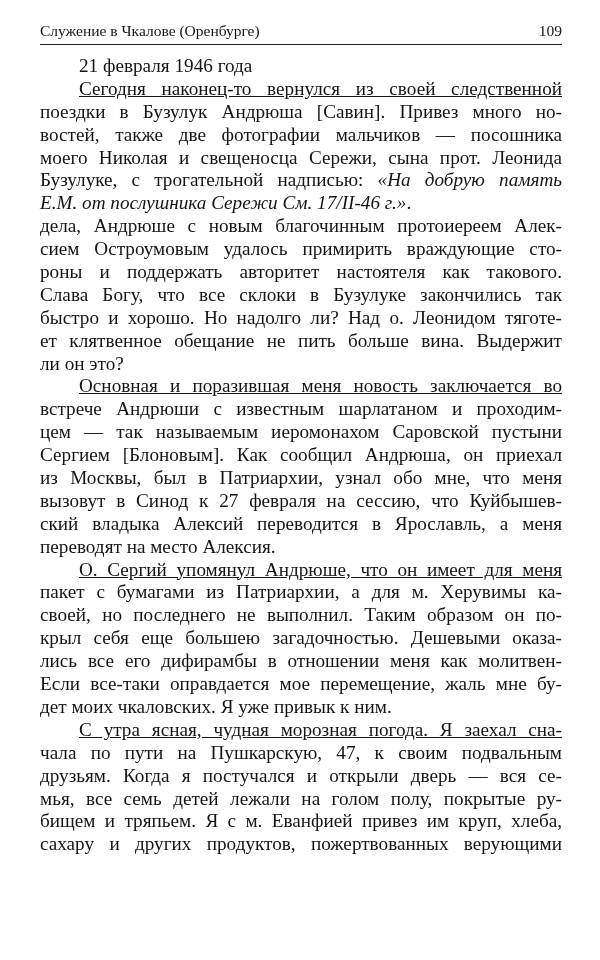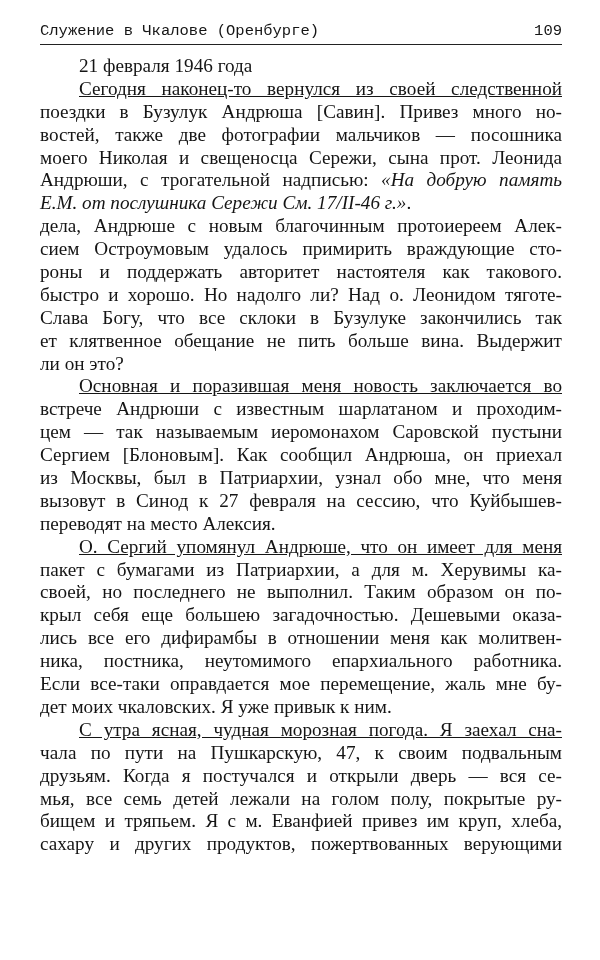--- a/index.html
+++ b/index.html
@@ -4,21 +4,21 @@
 <style>
   html, body { margin: 0; padding: 0; background: #ffffff; }
   body { width: 600px; height: 960px; position: relative; overflow: hidden; }
   .page {
     position: absolute; left: 0; top: 0; width: 600px; height: 960px;
     background: #ffffff; color: #151515;
     font-family: "DejaVu Serif", "Liberation Serif", serif;
   }
   .running-head {
     position: absolute; left: 40px; top: 21px; width: 522px; height: 22px;
-    font-family: Liberation Mono, monospace; font-size: 15.5px; line-height: 20px; text-align: center;
+    font-family: Liberation Serif, serif; font-size: 15.5px; line-height: 20px; text-align: center;
   }
   .running-head .title { position: absolute; left: 0; top: 0; white-space: nowrap; }
   .running-head .folio { position: absolute; right: 0; top: 0; white-space: nowrap; margin-left: 35px; }
   .rule {
     position: absolute; left: 40px; top: 44px; width: 522px; height: 0;
     border-top: 1.2px solid #222;
   }
   .body-text { position: absolute; left: 40px; top: 55px; width: 522px; }
   .line {
     height: 22.9px; line-height: 22.9px; white-space: nowrap;
@@ -42,45 +42,45 @@
   </div>
   <div class="rule"></div>
 
   <div class="body-text">
     <div class="line dateline">21 февраля 1946 года</div>
 
     <div class="line indent">Сегодня наконец-то вернулся из своей следственной</div>
     <div class="line">поездки в Бузулук Андрюша [Савин]. Привез много но-</div>
     <div class="line">востей, также две фотографии мальчиков — посошника</div>
     <div class="line">моего Николая и свещеносца Сережи, сына прот. Леонида</div>
-    <div class="line"><span>Андрюши, с трогательной надписью: </span><span class="it">«На добрую память</span></div>
+    <div class="line"><span>Бузулуке, с трогательной надписью: </span><span class="it">«На добрую память</span></div>
     <div class="line last"><span class="it">Е.М. от послушника Сережи См. 17/II-46 г.»</span><span>.</span></div>
 
     <div class="line">дела, Андрюше с новым благочинным протоиереем Алек-</div>
     <div class="line">сием Остроумовым удалось примирить враждующие сто-</div>
     <div class="line">роны и поддержать авторитет настоятеля как такового.</div>
+    <div class="line">Слава Богу, что все склоки в Бузулуке закончились так</div>
     <div class="line">быстро и хорошо. Но надолго ли? Над о. Леонидом тяготе-</div>
-    <div class="line">Слава Богу, что все склоки в Бузулуке закончились так</div>
     <div class="line">ет клятвенное обещание не пить больше вина. Выдержит</div>
     <div class="line last">ли он это?</div>
 
     <div class="line indent">Основная и поразившая меня новость заключается во</div>
     <div class="line">встрече Андрюши с известным шарлатаном и проходим-</div>
     <div class="line">цем — так называемым иеромонахом Саровской пустыни</div>
     <div class="line">Сергием [Блоновым]. Как сообщил Андрюша, он приехал</div>
     <div class="line">из Москвы, был в Патриархии, узнал обо мне, что меня</div>
     <div class="line">вызовут в Синод к 27 февраля на сессию, что Куйбышев-</div>
+    <div class="line">ский владыка Алексий переводится в Ярославль, а меня</div>
     <div class="line last">переводят на место Алексия.</div>
 
     <div class="line indent">О. Сергий упомянул Андрюше, что он имеет для меня</div>
     <div class="line">пакет с бумагами из Патриархии, а для м. Херувимы ка-</div>
     <div class="line">своей, но последнего не выполнил. Таким образом он по-</div>
     <div class="line">крыл себя еще большею загадочностью. Дешевыми оказа-</div>
     <div class="line">лись все его дифирамбы в отношении меня как молитвен-</div>
-    <div class="line">ника, постника, неутомимого епархиального работника.</div>
     <div class="line">Если все-таки оправдается мое перемещение, жаль мне бу-</div>
     <div class="line last">дет моих чкаловских. Я уже привык к ним.</div>
 
     <div class="line indent">С утра ясная, чудная морозная погода. Я заехал сна-</div>
     <div class="line">чала по пути на Пушкарскую, 47, к своим подвальным</div>
     <div class="line">друзьям. Когда я постучался и открыли дверь — вся се-</div>
     <div class="line">мья, все семь детей лежали на голом полу, покрытые ру-</div>
     <div class="line">бищем и тряпьем. Я с м. Еванфией привез им круп, хлеба,</div>
     <div class="line">сахару и других продуктов, пожертвованных верующими</div>
   </div>

